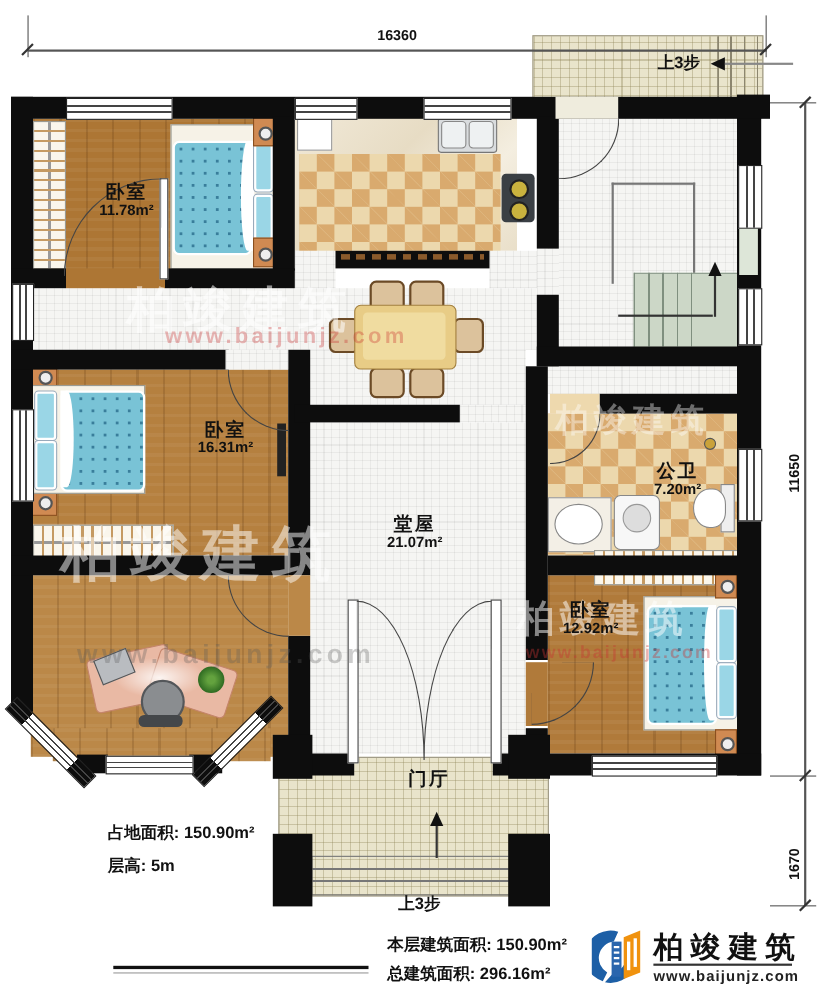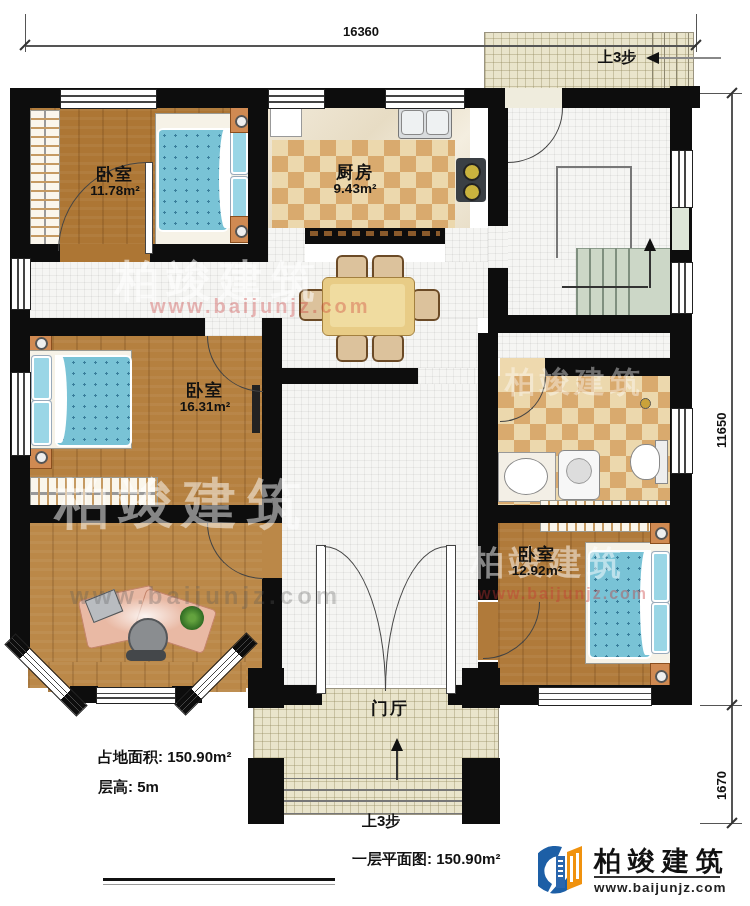--- a/index.html
+++ b/index.html
@@ -257,27 +257,31 @@
   <div class="abs" style="left:283px;top:778px;width:182px;height:34px;z-index:20;border:1.5px solid #777;
        background-image:linear-gradient(180deg,transparent 0 30%,#777 30% 35%,transparent 35% 63%,#777 63% 68%,transparent 68%)"></div>
   <div class="abs" style="left:396px;top:748px;width:2px;height:32px;background:#333;z-index:22"></div>
   <div class="abs" style="left:391px;top:738px;width:0;height:0;border-left:6px solid transparent;border-right:6px solid transparent;border-bottom:13px solid #111;z-index:22"></div>
   <div class="abs" style="left:362px;top:812px;font-size:15px;font-weight:bold;z-index:60">上3步</div>
 
   <div class="room-label" style="left:60px;top:166px;width:110px">
     <div class="nm">卧室</div>
     <div class="ar">11.78m²</div>
   </div>
-  <div class="room-label" style="left:300px;top:164px;width:110px">
-    <div class="nm">厨房</div>
-    <div class="ar">9.43m²</div>
-  </div>
   <div class="room-label" style="left:150px;top:382px;width:110px">
     <div class="nm">卧室</div>
     <div class="ar">16.31m²</div>
+  </div>
+  <div class="room-label" style="left:561px;top:420px;width:110px">
+    <div class="nm">公卫</div>
+    <div class="ar">7.20m²</div>
+  </div>
+  <div class="room-label" style="left:322px;top:468px;width:110px">
+    <div class="nm">堂屋</div>
+    <div class="ar">21.07m²</div>
   </div>
   <div class="room-label" style="left:482px;top:546px;width:110px">
     <div class="nm">卧室</div>
     <div class="ar">12.92m²</div>
   </div>
   <div class="room-label" style="left:348px;top:700px;width:84px">
     <div class="nm">门厅</div>
   </div>
 
   <div class="wm" style="left:115px;top:252px;font-size:44px;color:rgba(255,255,255,.55);letter-spacing:8px">柏竣建筑</div>
@@ -292,22 +296,26 @@
     <span>占地面积:</span>
     <span>150.90m²</span>
   </div>
   <div class="ftr" style="left:98px;top:778px;font-size:15px">
     <span>层高:</span>
     <span>5m</span>
   </div>
   <div class="abs" style="left:103px;top:878px;width:232px;height:3px;background:#111;z-index:80"></div>
   <div class="abs" style="left:103px;top:884px;width:232px;height:1px;background:#999;z-index:80"></div>
   <div class="ftr" style="left:352px;top:850px;font-size:15px">
-    <span>一层平面图:</span>
+    <span>本层建筑面积:</span>
     <span>150.90m²</span>
+  </div>
+  <div class="ftr" style="left:352px;top:876px;font-size:15px">
+    <span>总建筑面积:</span>
+    <span>296.16m²</span>
   </div>
 
   <div class="abs" style="left:538px;top:840px;width:52px;height:58px;z-index:80">
     <svg width="52" height="58" viewBox="0 0 52 58">
       <path d="M10 52 A 23 23 0 0 1 24 7 L 20 16 A 15 15 0 0 0 14 44 Z" fill="#1d5fa6"></path>
       <path d="M38 40 A 23 23 0 0 1 12 53 L 20 44 A 15 15 0 0 0 30 36 Z" fill="#1d5fa6"></path>
       <rect x="18" y="16" width="9" height="32" fill="#2a66ad"></rect>
       <rect x="20" y="20" width="5" height="2" fill="#fff"></rect>
         <rect x="20" y="25" width="5" height="2" fill="#fff"></rect>
       <rect x="20" y="30" width="5" height="2" fill="#fff"></rect>

